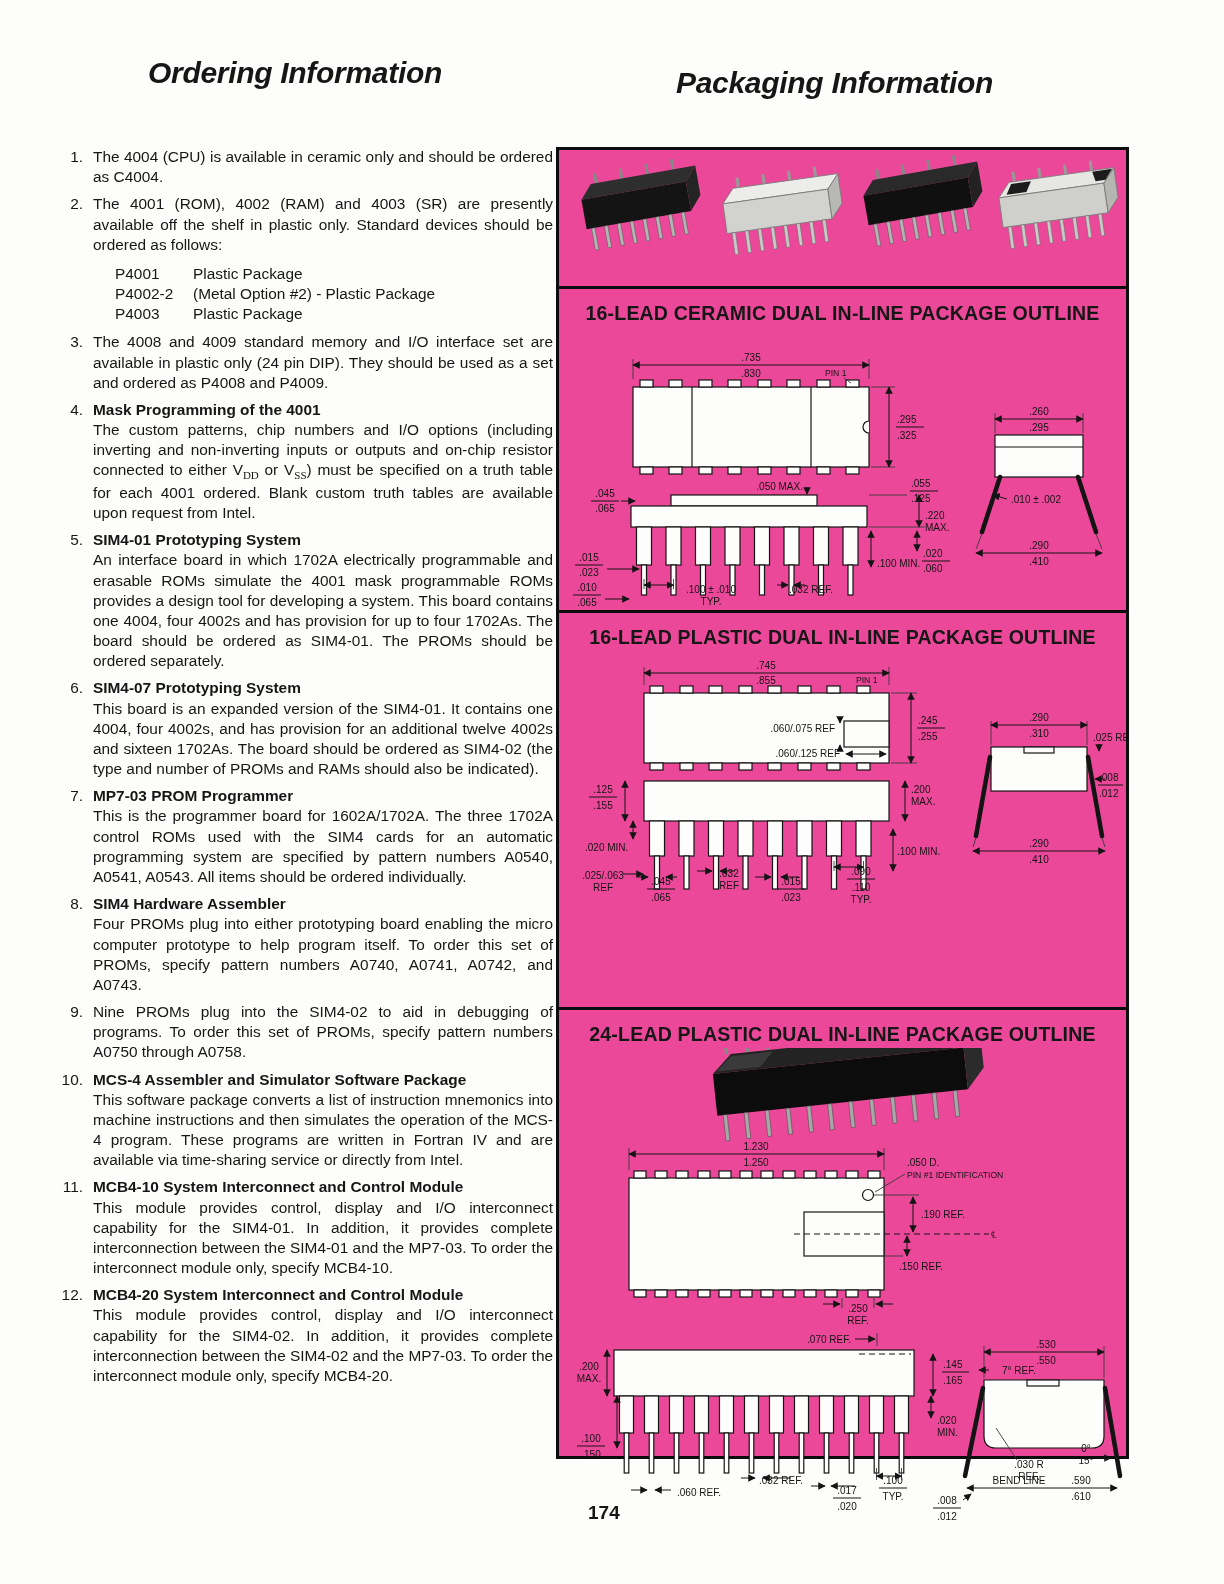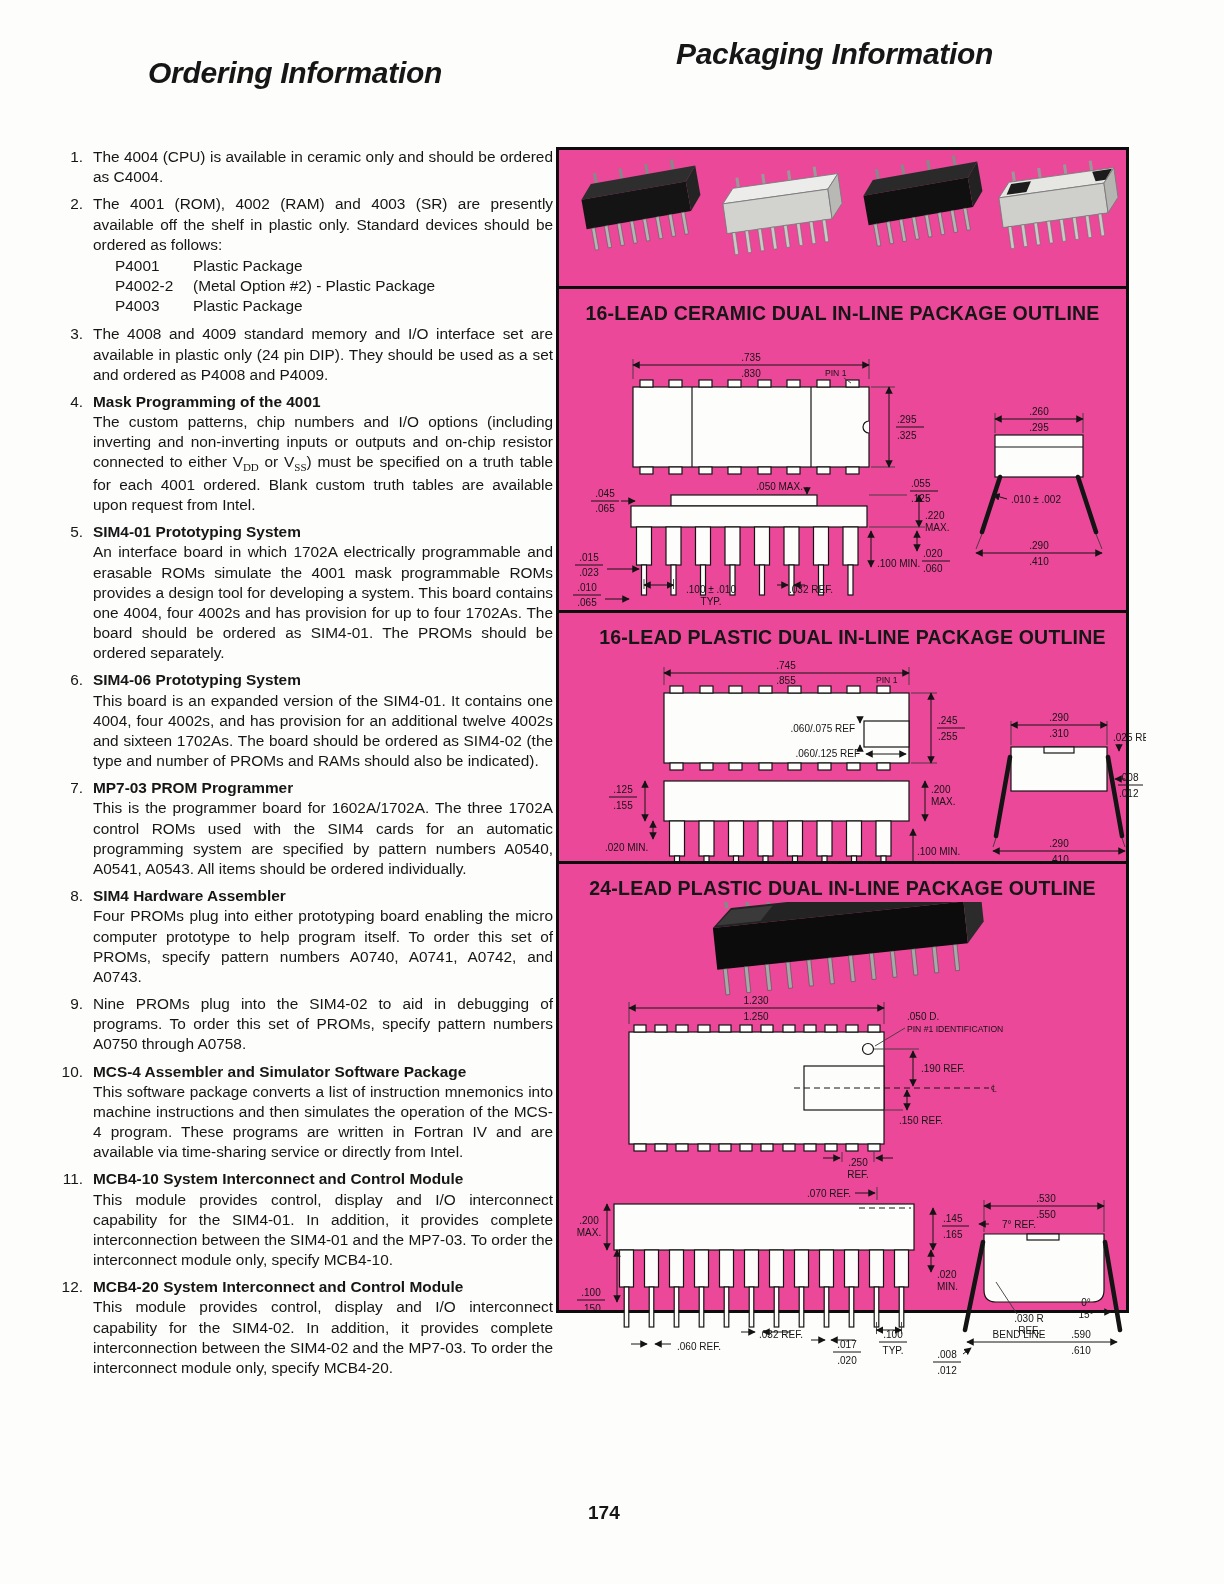--- a/index.html
+++ b/index.html
@@ -1,29 +1,29 @@
 <!DOCTYPE html>
 <html><head>
 <meta charset="utf-8">
 <style>
   html,body{margin:0;padding:0;background:#e8e8e6;}
   .page{position:relative;width:1224px;height:1584px;background:#fdfdfb;margin:0 auto;
         font-family:"Liberation Sans",sans-serif;color:#161616;overflow:hidden;}
   .main-title{position:absolute;font-weight:700;font-size:30px;letter-spacing:-0.3px;white-space:nowrap;font-style:italic;}
   #t-left{left:148px;top:56px;}
-  #t-right{left:676px;top:37px;}
+  #t-right{left:676px;top:66px;}
 
   
   .ordering-col{position:absolute;left:57px;top:147px;width:496px;font-size:15.4px;line-height:1.31;}
   .oi-item{display:flex;margin-bottom:7px;}
   .oi-num{flex:0 0 36px;text-align:right;padding-right:10px;box-sizing:border-box;}
   .oi-content{flex:1;}
   .oi-title{font-weight:700;}
   .oi-body{text-align:justify;}
-  .sub-table{margin:1px 0 1px 22px;}
+  .sub-table{margin:9px 0 1px 22px;}
   .sub-row{display:flex;}
   .sub-code{flex:0 0 78px;}
   sub{font-size:11px;font-family:Liberation Serif, serif;}
 
   
   .pkg-col{position:absolute;left:556px;top:147px;width:573px;}
   .pkg-box{border:3px solid #0d0d0d;margin-top:-3px;background:#ec4899;position:relative;box-sizing:border-box;width:573px;}
   .pkg-box:first-child{margin-top:0;}
   .pkg-heading{text-align:center;font-weight:700;font-size:19.5px;letter-spacing:0.2px;padding:13px 4px 2px 4px;white-space:nowrap;}
   .pkg-box svg{display:block;}
@@ -97,21 +97,21 @@
       <div class="oi-num">5.</div>
       <div class="oi-content">
         <div class="oi-title">SIM4-01 Prototyping System</div>
         <div class="oi-body">An interface board in which 1702A electrically programmable and erasable ROMs simulate the 4001 mask programmable ROMs provides a design tool for developing a system.  This board contains one 4004, four 4002s and has provision for up to four 1702As.  The board should be ordered as SIM4-01.  The PROMs should be ordered separately.</div>
       </div>
     </div>
 
     <div class="oi-item">
       <div class="oi-num">6.</div>
       <div class="oi-content">
-        <div class="oi-title">SIM4-06 Prototyping System</div>
+        <div class="oi-title">SIM4-07 Prototyping System</div>
         <div class="oi-body">This board is an expanded version of the SIM4-01.  It contains one 4004, four 4002s, and has provision for an additional twelve 4002s and sixteen 1702As.  The board should be ordered as SIM4-02 (the type and number of PROMs and RAMs should also be indicated).</div>
       </div>
     </div>
 
     <div class="oi-item">
       <div class="oi-num">7.</div>
       <div class="oi-content">
         <div class="oi-title">MP7-03 PROM Programmer</div>
         <div class="oi-body">This is the programmer board for 1602A/1702A.  The three 1702A control ROMs used with the SIM4 cards for an automatic programming system are specified by pattern numbers A0540, A0541, A0543.  All items should be ordered individually.</div>
       </div>
@@ -357,21 +357,21 @@
           <line class="d" x1="448" y1="172" x2="434" y2="168" marker-end="url(#ar)"></line>
           <line class="x" x1="423" y1="207" x2="417" y2="222"></line>
             <line class="x" x1="537" y1="207" x2="543" y2="222"></line>
           <line class="d" x1="417" y1="226" x2="543" y2="226" marker-start="url(#ar)" marker-end="url(#ar)"></line>
           <text class="t tm" x="480" y="222">.290</text>
           <text class="t tm" x="480" y="238">.410</text>
         </g>
       </svg>
     </div>
 
-    <div class="pkg-box" style="height:254px;padding-left:20px;">
+    <div class="pkg-box" style="height:400px;">
       <div class="pkg-heading">16-LEAD PLASTIC DUAL IN-LINE PACKAGE OUTLINE</div>
       <svg width="567" height="262" viewBox="0 0 567 262">
 
         <g>
           <rect class="ol" x="85" y="42" width="245" height="70"></rect>
           <rect class="ol" x="285" y="70" width="45" height="26"></rect>
           <rect class="ol" x="91" y="35" width="13" height="7"></rect>
             <rect class="ol" x="121" y="35" width="13" height="7"></rect>
             <rect class="ol" x="150" y="35" width="13" height="7"></rect>
             <rect class="ol" x="180" y="35" width="13" height="7"></rect>

